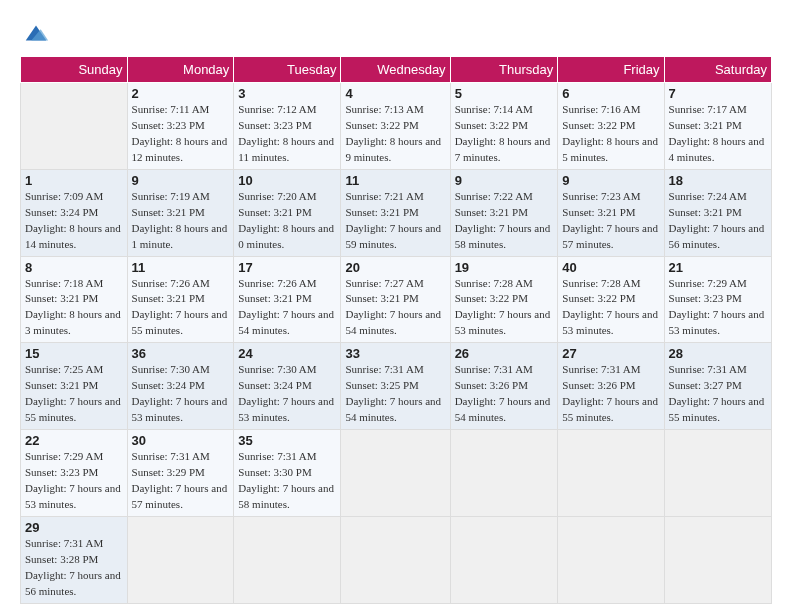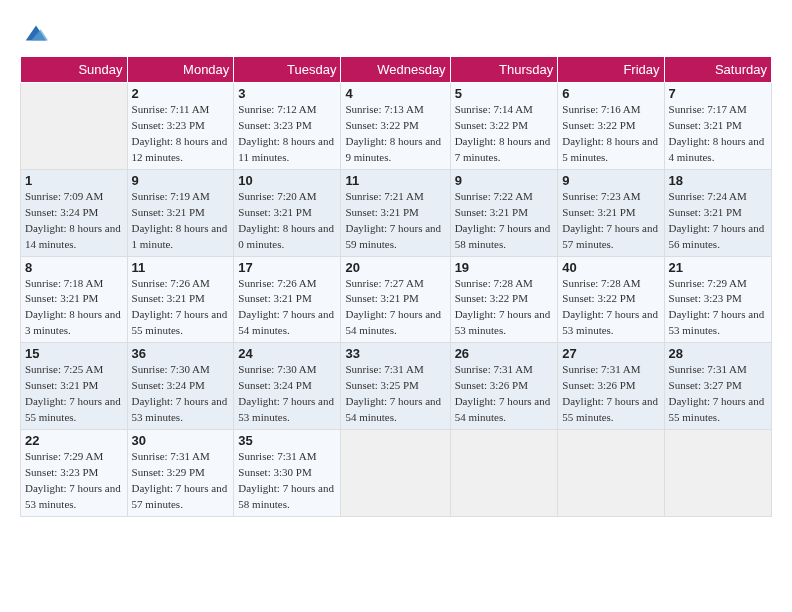--- a/index.html
+++ b/index.html
@@ -173,15 +173,24 @@
         </tr>
         <tr>
           <td><span class="day-number">22</span><span class="day-info">Sunrise: 7:29 AM<br>Sunset: 3:23 PM<br>Daylight: 7 hours and 53 minutes.</span></td>
           <td><span class="day-number">30</span><span class="day-info">Sunrise: 7:31 AM<br>Sunset: 3:29 PM<br>Daylight: 7 hours and 57 minutes.</span></td>
           <td><span class="day-number">35</span><span class="day-info">Sunrise: 7:31 AM<br>Sunset: 3:30 PM<br>Daylight: 7 hours and 58 minutes.</span></td>
           <td class="empty-cell"></td>
           <td class="empty-cell"></td>
           <td class="empty-cell"></td>
           <td class="empty-cell"></td>
         </tr>
+        <tr>
+          <td><span class="day-number">29</span><span class="day-info">Sunrise: 7:31 AM<br>Sunset: 3:28 PM<br>Daylight: 7 hours and 56 minutes.</span></td>
+          <td class="empty-cell"></td>
+          <td class="empty-cell"></td>
+          <td class="empty-cell"></td>
+          <td class="empty-cell"></td>
+          <td class="empty-cell"></td>
+          <td class="empty-cell"></td>
+        </tr>
       </tbody>
   </table>
 </div>
 
 </body></html>

